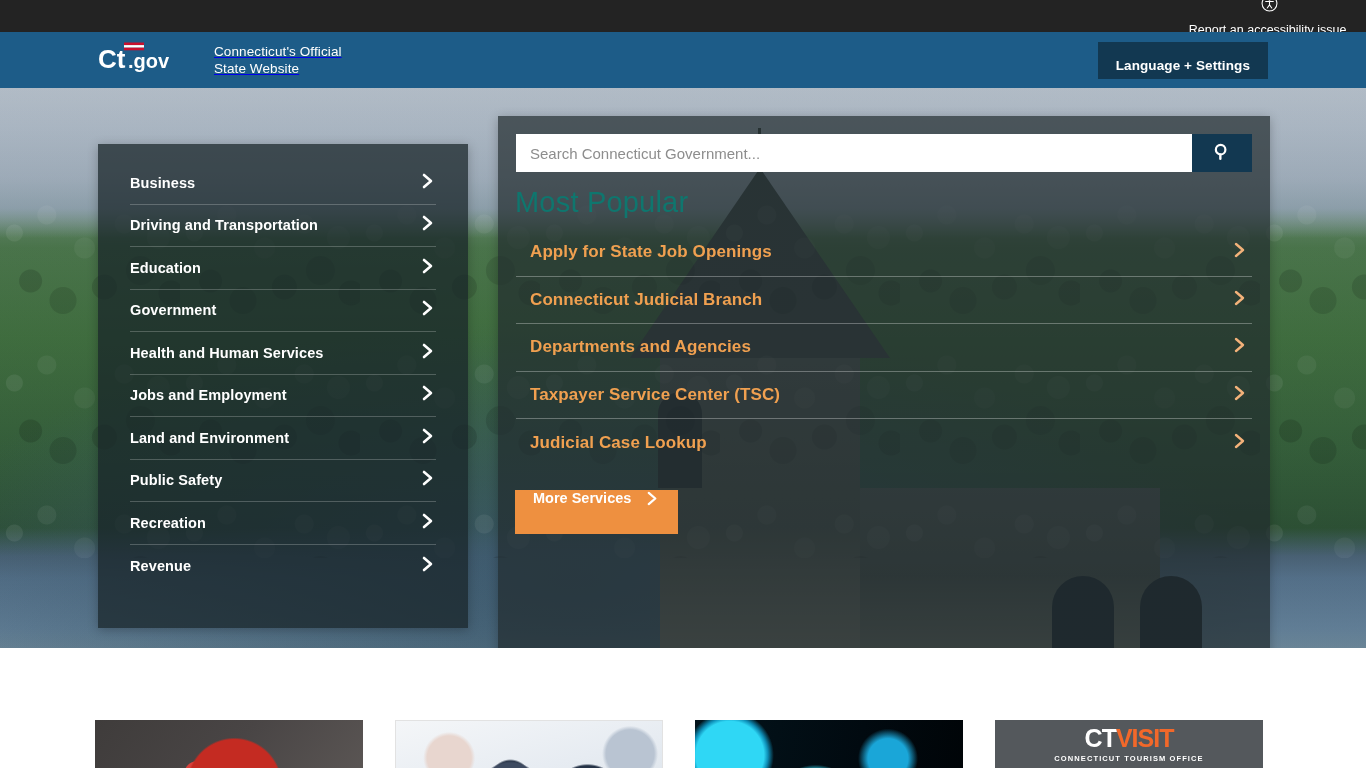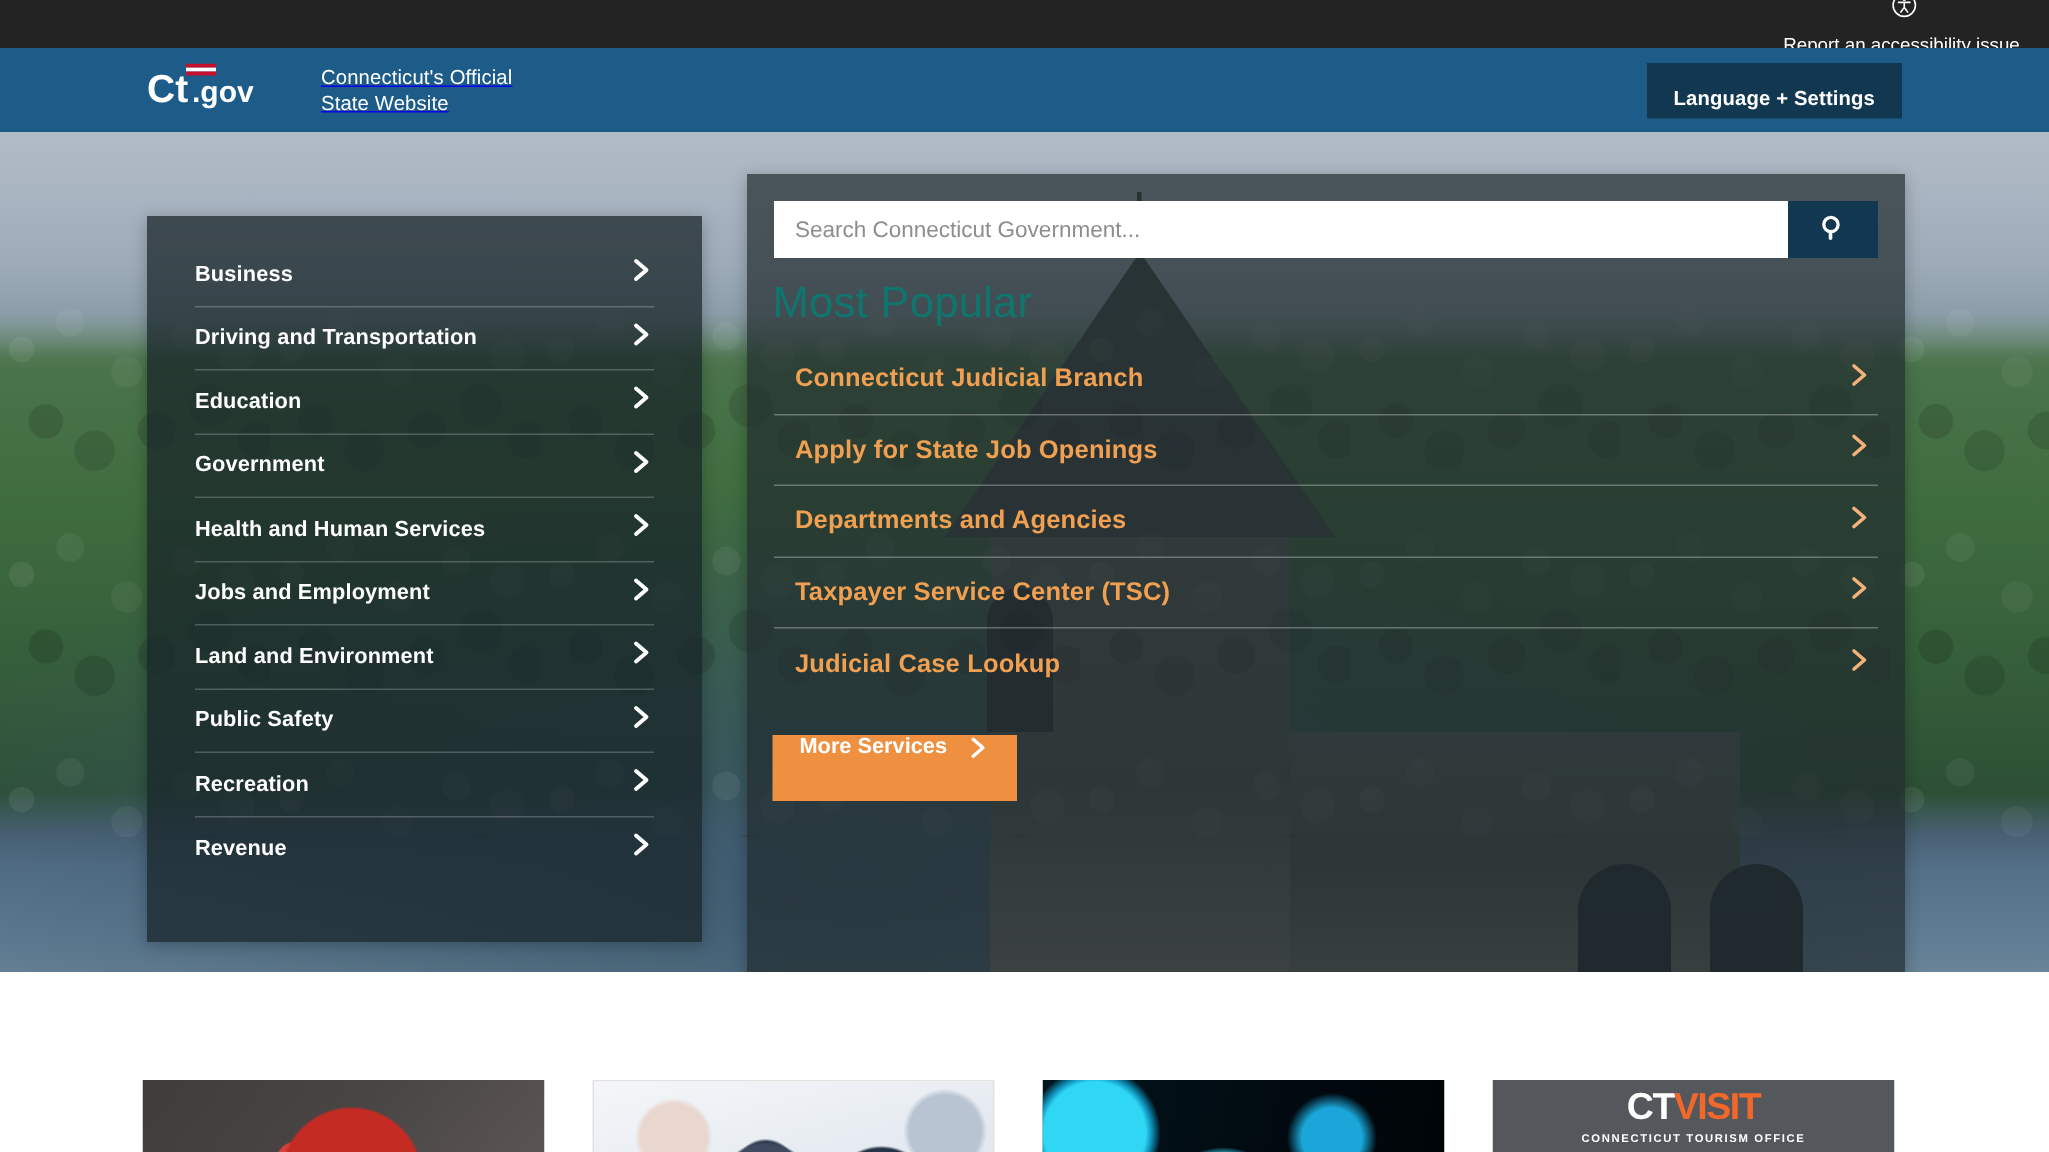--- a/index.html
+++ b/index.html
@@ -542,30 +542,30 @@
             </svg>
           </span>
         </button>
       </div>
 
       <h2 class="pop-title">Most Popular</h2>
 
       <div class="pop-list">
 
         <a class="pop-item" href="#">
-          <span class="pop-label">Connecticut Judicial Branch</span>
+          <span class="pop-label">Apply for State Job Openings</span>
           <span class="chev">
             <svg width="16" height="18" viewBox="0 0 16 18">
                 <path d="M4 3 L11 9 L4 15" fill="none" stroke="#f3b27a" stroke-width="2.4" stroke-linecap="round" stroke-linejoin="round"></path>
               </svg>
           </span>
         </a>
 
         <a class="pop-item" href="#">
-          <span class="pop-label">Apply for State Job Openings</span>
+          <span class="pop-label">Connecticut Judicial Branch</span>
           <span class="chev">
             <svg width="16" height="18" viewBox="0 0 16 18">
                 <path d="M4 3 L11 9 L4 15" fill="none" stroke="#f3b27a" stroke-width="2.4" stroke-linecap="round" stroke-linejoin="round"></path>
               </svg>
           </span>
         </a>
 
         <a class="pop-item" href="#">
           <span class="pop-label">Departments and Agencies</span>
           <span class="chev">

